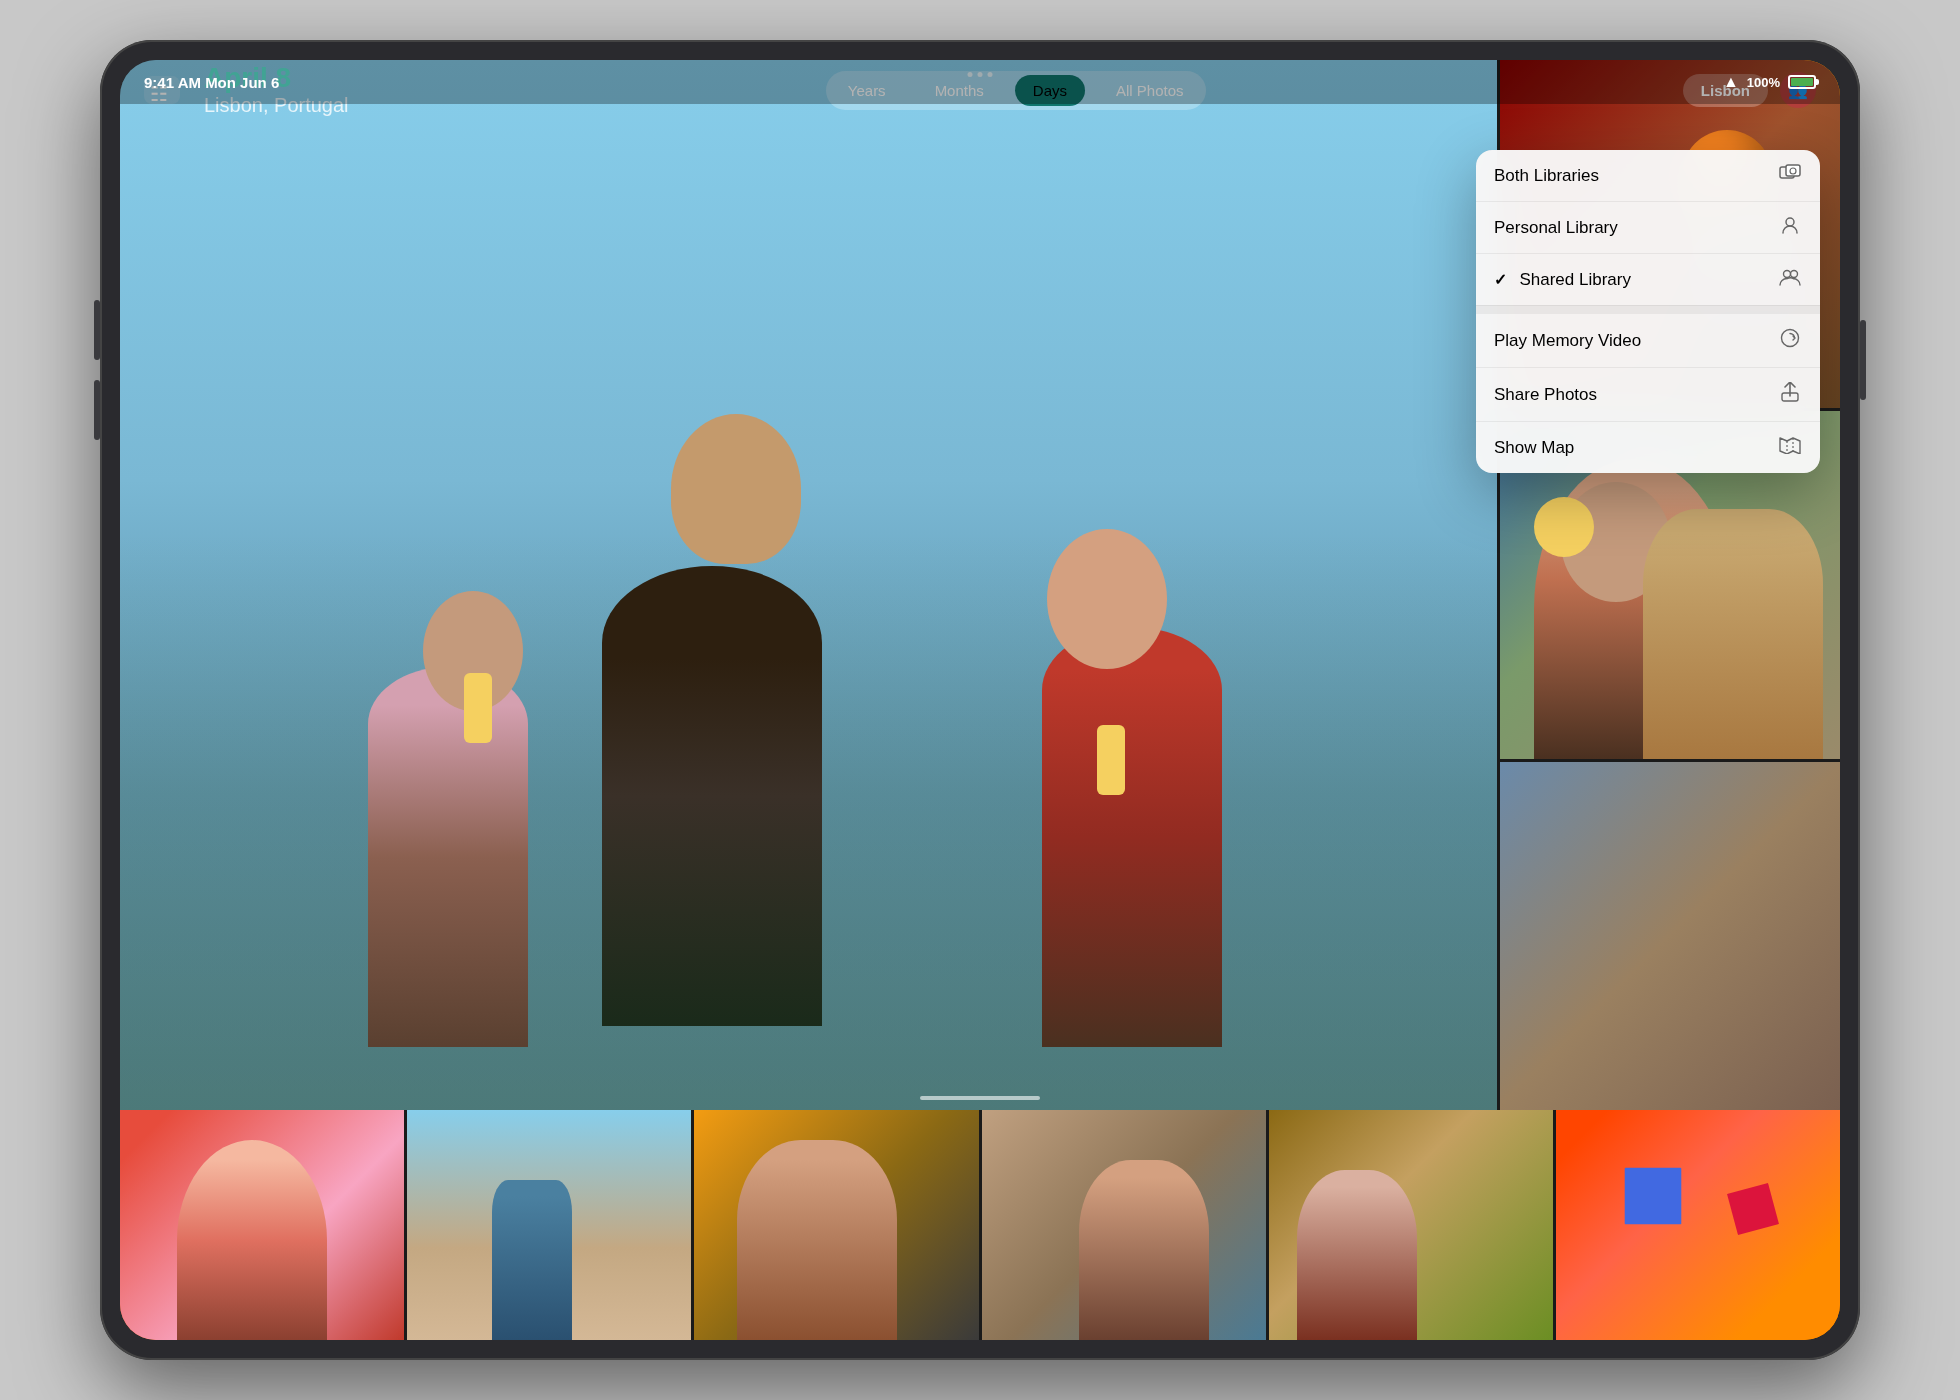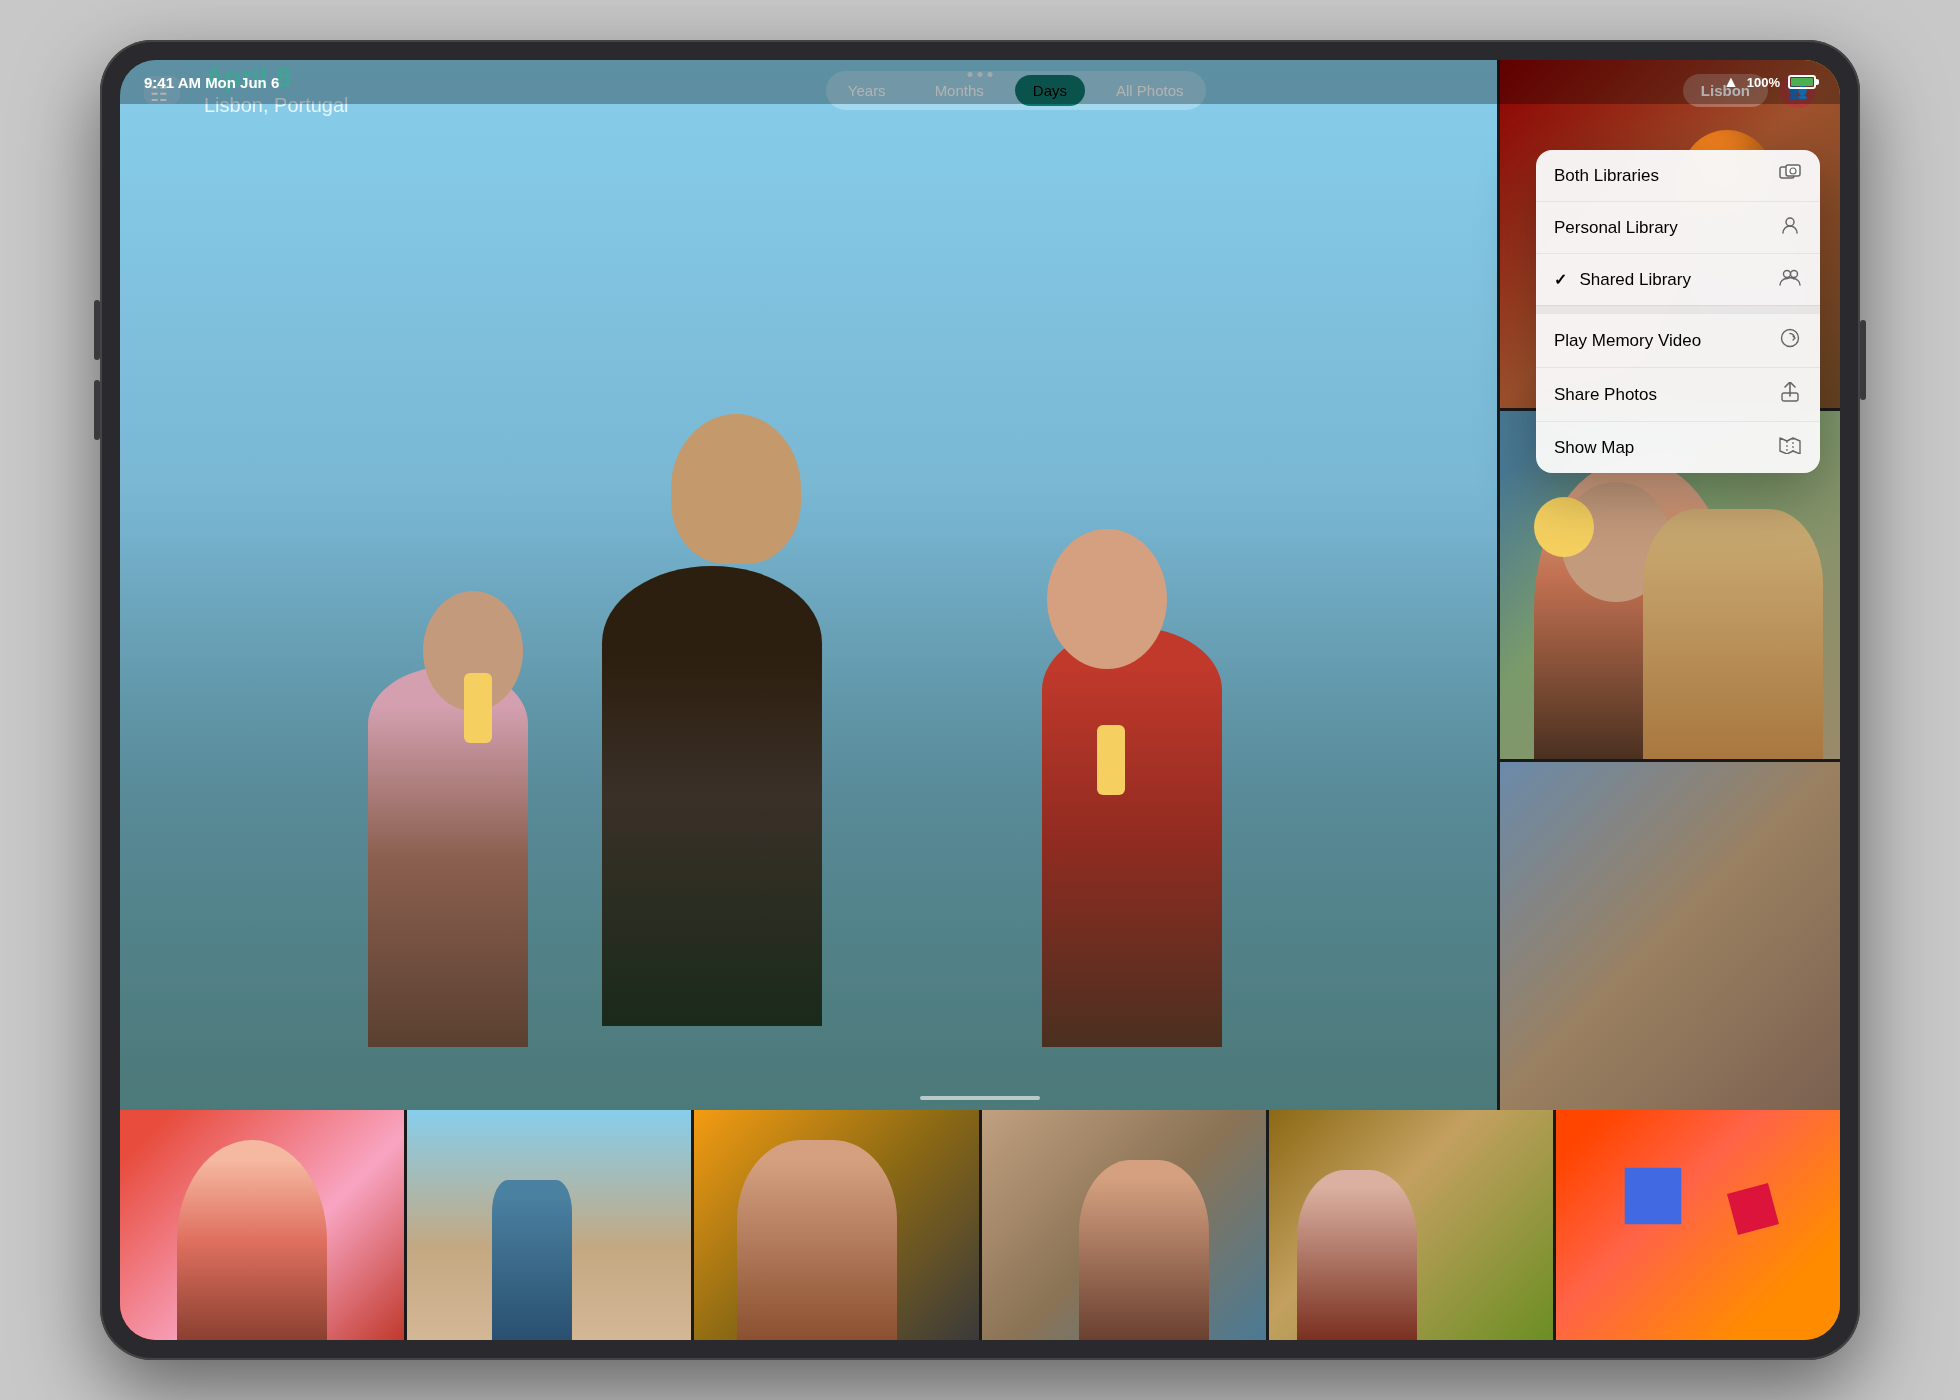--- a/index.html
+++ b/index.html
@@ -284,21 +284,21 @@
       width: 5px; height: 5px;
       background: rgba(255,255,255,0.7);
       border-radius: 50%;
     }
 
     
     .dropdown-menu {
       position: absolute;
       top: 90px;
       right: 20px;
-      width: 284px;
+      width: 344px;
       background: rgba(248, 248, 248, 0.97);
       border-radius: 16px;
       box-shadow: 0 20px 60px rgba(0,0,0,0.3);
       z-index: 200;
       overflow: hidden;
       backdrop-filter: blur(20px);
     }
 
     .menu-section {
       border-bottom: 1px solid rgba(0,0,0,0.1);

